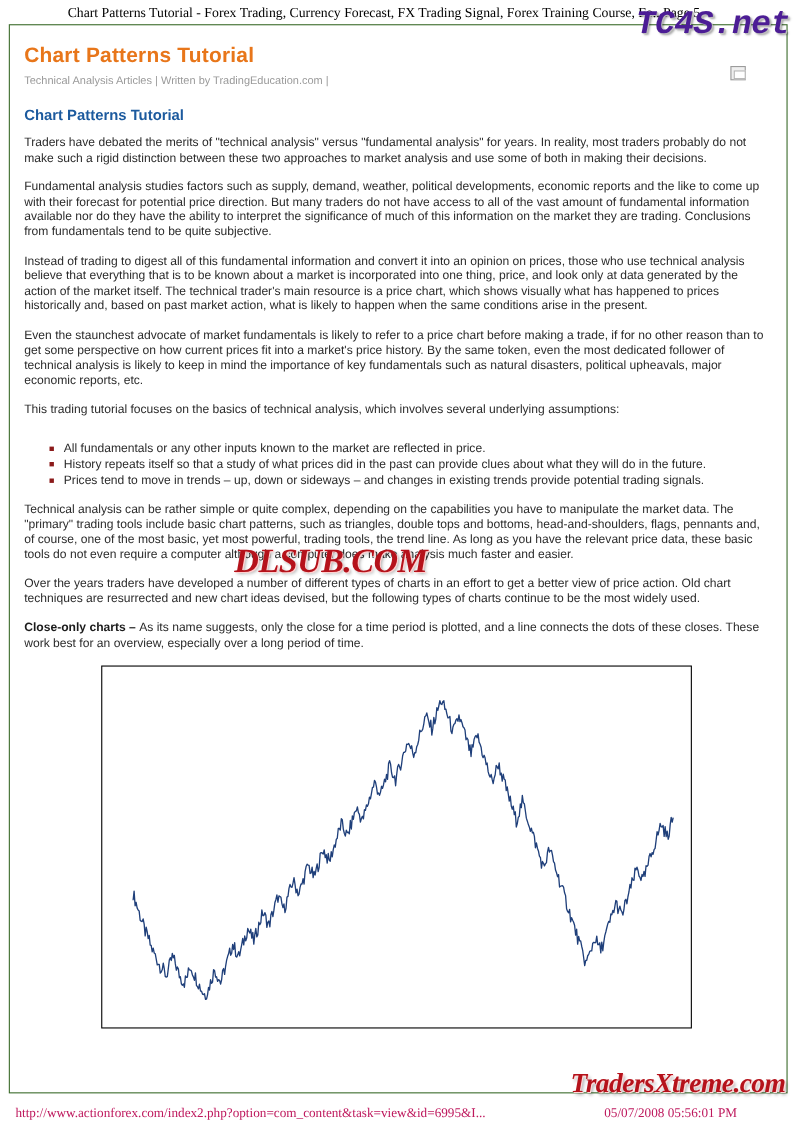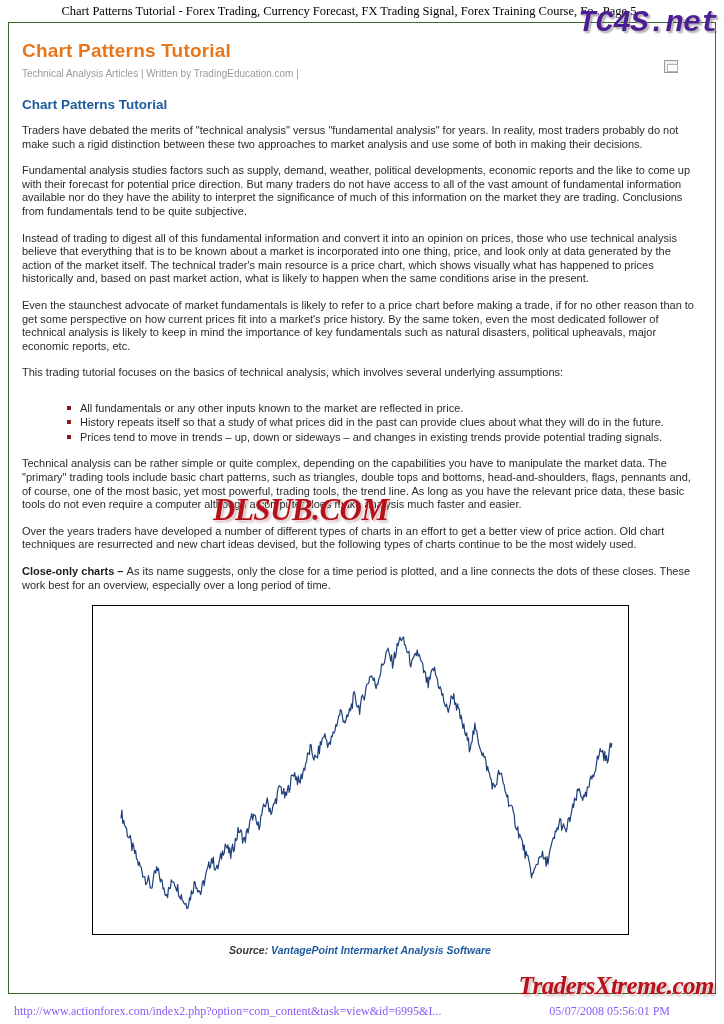--- a/index.html
+++ b/index.html
@@ -80,21 +80,20 @@
     margin: 0 0 13px 0;
     padding-left: 34px;
     list-style: none;
   }
   ul.assump li {
     font-size: 11px;
     line-height: 14.5px;
     color: #2b2b2b;
     position: relative;
     padding-left: 2px;
-    margin-left: 22px;
   }
   ul.assump li:before {
     content: "";
     position: absolute;
     left: -11px;
     top: 5px;
     width: 4px;
     height: 4px;
     background: #8b1a1a;
   }
@@ -186,21 +185,21 @@
   }
 
   
   .print-footer {
     position: absolute;
     bottom: 2px; left: 0; right: 0;
     height: 22px;
     padding: 0 14px;
     font-family: "Liberation Serif", serif;
     font-size: 12px;
-    color: #8b5cf6;
+    color: #be185d;
     display: flex;
     align-items: center;
     justify-content: space-between;
     white-space: nowrap;
     gap: 36px;
   }
   .print-footer .pf-url { overflow: hidden; }
   .print-footer .pf-date { padding-right: 40px; }
 </style>
 </head>
@@ -244,23 +243,20 @@
   <p class="body"><span class="lead-label">Close-only charts  – </span><span> As its name suggests, only the close for a time period is plotted, and a line connects the dots of these closes. These work best for an overview, especially over a long period of time.</span></p>
 
   <div class="chart-wrap">
     <div class="chart-box">
       <svg id="chart-svg" width="535" height="328" viewBox="0 0 535 328">
           <path d="M28.00 212.37 L28.91 204.10 L29.83 217.44 L30.74 214.26 L31.66 219.37 L32.57 221.28 L33.49 222.07 L34.40 230.53 L35.31 231.43 L36.23 231.76 L37.14 229.42 L38.06 234.11 L38.97 244.76 L39.89 236.81 L40.80 240.90 L41.72 247.34 L42.63 244.36 L43.54 253.20 L44.46 253.54 L45.37 259.35 L46.29 255.97 L47.20 260.36 L48.12 261.01 L49.03 265.86 L49.94 271.21 L50.86 270.77 L51.77 270.70 L52.69 278.60 L53.60 277.61 L54.52 275.45 L55.43 269.57 L56.34 274.66 L57.26 281.87 L58.17 282.19 L59.09 281.94 L60.00 274.52 L60.92 266.74 L61.83 264.59 L62.74 267.16 L63.66 260.68 L64.57 264.67 L65.49 262.51 L66.40 270.25 L67.32 276.00 L68.23 273.08 L69.15 274.74 L70.06 282.86 L70.97 281.99 L71.89 288.40 L72.80 289.70 L73.72 288.39 L74.63 291.61 L75.55 281.27 L76.46 282.47 L77.37 282.35 L78.29 273.81 L79.20 275.75 L80.12 275.89 L81.03 276.79 L81.95 280.33 L82.86 282.31 L83.77 285.29 L84.69 278.40 L85.60 289.93 L86.52 290.98 L87.43 293.03 L88.35 288.66 L89.26 294.89 L90.18 295.03 L91.09 297.68 L92.00 298.16 L92.92 297.43 L93.83 302.43 L94.75 302.26 L95.66 298.39 L96.58 291.57 L97.49 294.02 L98.40 284.63 L99.32 287.90 L100.23 286.71 L101.15 275.49 L102.06 276.27 L102.98 282.33 L103.89 281.97 L104.80 286.11 L105.72 284.62 L106.63 285.22 L107.55 288.68 L108.46 284.76 L109.38 276.02 L110.29 274.50 L111.20 279.78 L112.12 272.20 L113.03 266.81 L113.95 263.40 L114.86 260.88 L115.78 255.86 L116.69 262.44 L117.61 260.65 L118.52 252.52 L119.43 257.17 L120.35 251.00 L121.26 263.25 L122.18 264.13 L123.09 262.03 L124.01 259.16 L124.92 262.93 L125.83 257.28 L126.75 252.66 L127.66 247.02 L128.58 253.05 L129.49 244.93 L130.41 249.24 L131.32 246.55 L132.23 238.01 L133.15 240.44 L134.06 242.23 L134.98 238.72 L135.89 246.87 L136.81 241.61 L137.72 252.33 L138.64 243.46 L139.55 238.03 L140.46 245.64 L141.38 244.04 L142.29 232.32 L143.21 234.59 L144.12 232.88 L145.04 221.23 L145.95 226.39 L146.86 226.33 L147.78 223.64 L148.69 226.04 L149.61 237.10 L150.52 232.37 L151.44 231.30 L152.35 236.54 L153.26 225.64 L154.18 222.55 L155.09 227.28 L156.01 221.44 L156.92 214.52 L157.84 211.70 L158.75 207.65 L159.66 214.24 L160.58 208.43 L161.49 209.00 L162.41 209.77 L163.32 215.66 L164.24 219.03 L165.15 215.82 L166.07 223.69 L166.98 220.02 L167.89 209.54 L168.81 208.93 L169.72 201.57 L170.64 198.01 L171.55 200.29 L172.47 200.68 L173.38 196.84 L174.29 191.78 L175.21 198.04 L176.12 205.67 L177.04 202.29 L177.95 208.30 L178.87 206.89 L179.78 200.71 L180.69 197.58 L181.61 197.63 L182.52 192.71 L183.44 197.70 L184.35 186.36 L185.27 181.78 L186.18 179.65 L187.09 180.43 L188.01 180.71 L188.92 188.10 L189.84 187.51 L190.75 182.35 L191.67 191.88 L192.58 186.20 L193.50 189.46 L194.41 183.73 L195.32 179.31 L196.24 186.43 L197.15 182.58 L198.07 169.73 L198.98 169.08 L199.90 169.41 L200.81 170.39 L201.72 166.58 L202.64 173.71 L203.55 170.99 L204.47 178.59 L205.38 169.87 L206.30 175.98 L207.21 177.00 L208.12 168.21 L209.04 173.01 L209.95 166.39 L210.87 162.12 L211.78 164.19 L212.70 157.09 L213.61 156.04 L214.53 147.14 L215.44 147.03 L216.35 148.63 L217.27 138.28 L218.18 139.18 L219.10 147.72 L220.01 151.48 L220.93 154.11 L221.84 148.74 L222.75 150.88 L223.67 150.50 L224.58 152.02 L225.50 139.89 L226.41 147.62 L227.33 135.67 L228.24 138.86 L229.15 132.80 L230.07 131.58 L230.98 131.10 L231.90 127.60 L232.81 132.67 L233.73 134.36 L234.64 141.40 L235.55 138.19 L236.47 136.04 L237.38 138.46 L238.30 130.10 L239.21 130.72 L240.13 125.76 L241.04 126.93 L241.96 124.71 L242.87 118.67 L243.78 120.25 L244.70 115.26 L245.61 109.74 L246.53 109.63 L247.44 103.48 L248.36 104.98 L249.27 109.47 L250.18 115.97 L251.10 114.97 L252.01 117.00 L252.93 114.07 L253.84 108.81 L254.76 110.75 L255.67 107.39 L256.58 102.32 L257.50 104.81 L258.41 97.93 L259.33 102.41 L260.24 88.11 L261.16 85.51 L262.07 88.67 L262.99 96.71 L263.90 100.66 L264.81 100.87 L265.73 99.33 L266.64 108.33 L267.56 98.54 L268.47 91.15 L269.39 88.92 L270.30 91.26 L271.21 94.07 L272.13 88.34 L273.04 81.07 L273.96 78.00 L274.87 77.91 L275.79 76.83 L276.70 70.53 L277.61 70.73 L278.53 69.84 L279.44 72.00 L280.36 74.51 L281.27 71.96 L282.19 78.50 L283.10 82.60 L284.01 78.16 L284.93 78.45 L285.84 72.79 L286.76 70.82 L287.67 66.90 L288.59 57.82 L289.50 59.05 L290.42 58.54 L291.33 56.89 L292.24 52.38 L293.16 45.66 L294.07 44.81 L294.99 42.16 L295.90 46.10 L296.82 50.02 L297.73 55.03 L298.64 48.74 L299.56 62.23 L300.47 56.18 L301.39 46.20 L302.30 52.07 L303.22 47.45 L304.13 37.41 L305.04 39.80 L305.96 35.59 L306.87 31.00 L307.79 33.96 L308.70 34.50 L309.62 31.70 L310.53 31.04 L311.45 38.95 L312.36 38.76 L313.27 43.14 L314.19 46.67 L315.10 46.33 L316.02 45.31 L316.93 58.55 L317.85 60.94 L318.76 54.91 L319.67 52.46 L320.59 51.77 L321.50 48.53 L322.42 47.40 L323.33 49.74 L324.25 43.87 L325.16 50.06 L326.07 48.19 L326.99 50.99 L327.90 54.71 L328.82 55.57 L329.73 57.62 L330.65 66.55 L331.56 64.88 L332.47 66.46 L333.39 76.12 L334.30 71.25 L335.22 81.70 L336.13 70.94 L337.05 73.16 L337.96 66.29 L338.88 63.72 L339.79 62.60 L340.70 64.71 L341.62 61.06 L342.53 68.64 L343.45 70.64 L344.36 73.24 L345.28 80.50 L346.19 82.76 L347.10 80.63 L348.02 83.17 L348.93 89.05 L349.85 87.67 L350.76 95.51 L351.68 98.64 L352.59 100.51 L353.50 97.97 L354.42 102.60 L355.33 106.29 L356.25 101.23 L357.16 98.31 L358.08 89.81 L358.99 91.16 L359.91 93.01 L360.82 87.56 L361.73 98.49 L362.65 96.80 L363.56 104.14 L364.48 97.85 L365.39 102.36 L366.31 103.07 L367.22 112.74 L368.13 109.34 L369.05 115.67 L369.96 122.30 L370.88 117.78 L371.79 126.74 L372.71 129.65 L373.62 126.79 L374.53 134.64 L375.45 131.96 L376.36 145.81 L377.28 142.80 L378.19 136.89 L379.11 136.02 L380.02 124.74 L380.93 128.21 L381.85 117.05 L382.76 123.80 L383.68 124.59 L384.59 131.02 L385.51 137.76 L386.42 140.52 L387.34 143.61 L388.25 146.01 L389.16 149.68 L390.08 146.88 L390.99 151.11 L391.91 150.63 L392.82 154.38 L393.74 164.71 L394.65 160.35 L395.56 165.08 L396.48 167.54 L397.39 172.21 L398.31 173.55 L399.22 183.21 L400.14 177.14 L401.05 178.87 L401.96 181.21 L402.88 179.12 L403.79 178.27 L404.71 168.65 L405.62 164.38 L406.54 168.54 L407.45 167.24 L408.36 167.17 L409.28 171.48 L410.19 177.21 L411.11 178.67 L412.02 184.98 L412.94 187.42 L413.85 191.01 L414.77 189.10 L415.68 200.35 L416.59 199.69 L417.51 199.27 L418.42 199.23 L419.34 200.50 L420.25 205.61 L421.17 208.19 L422.08 220.18 L422.99 222.60 L423.91 223.83 L424.82 220.67 L425.74 232.10 L426.65 228.33 L427.57 230.54 L428.48 232.47 L429.39 235.39 L430.31 244.14 L431.22 238.76 L432.14 252.35 L433.05 245.25 L433.97 249.35 L434.88 249.38 L435.80 254.21 L436.71 257.96 L437.62 264.71 L438.54 271.88 L439.45 267.20 L440.37 267.12 L441.28 262.87 L442.20 261.58 L443.11 258.86 L444.02 258.47 L444.94 258.39 L445.85 251.45 L446.77 250.71 L447.68 251.03 L448.60 250.95 L449.51 245.00 L450.42 252.80 L451.34 252.72 L452.25 251.10 L453.17 260.28 L454.08 250.50 L455.00 258.30 L455.91 250.49 L456.82 244.54 L457.74 241.26 L458.65 237.40 L459.57 233.72 L460.48 231.59 L461.40 232.46 L462.31 224.92 L463.23 225.57 L464.14 221.56 L465.05 223.71 L465.97 217.92 L466.88 212.57 L467.80 213.32 L468.71 224.44 L469.63 220.72 L470.54 217.79 L471.45 221.45 L472.37 222.87 L473.28 225.98 L474.20 221.04 L475.11 212.67 L476.03 211.54 L476.94 215.60 L477.85 209.22 L478.77 204.88 L479.68 198.07 L480.60 201.36 L481.51 191.94 L482.43 193.94 L483.34 194.31 L484.26 183.24 L485.17 184.77 L486.08 182.35 L487.00 185.32 L487.91 190.36 L488.83 191.66 L489.74 194.42 L490.66 189.03 L491.57 190.65 L492.48 186.16 L493.40 190.66 L494.31 181.03 L495.23 181.59 L496.14 180.52 L497.06 172.61 L497.97 169.93 L498.88 172.97 L499.80 169.15 L500.71 170.64 L501.63 166.37 L502.54 165.21 L503.46 157.93 L504.37 150.02 L505.28 153.05 L506.20 148.62 L507.11 142.60 L508.03 145.47 L508.94 145.83 L509.86 144.41 L510.77 154.35 L511.69 145.50 L512.60 154.56 L513.51 149.55 L514.43 156.98 L515.34 153.98 L516.26 143.70 L517.17 137.11 L518.09 141.48 L519.00 137.20" fill="none" stroke="#1f3f7a" stroke-width="1.2" stroke-linejoin="round"></path>
         </svg>
     </div>
   </div>
 
-  <div class="source-line">
-    <span>Source: </span><span class="src-name">VantagePoint Intermarket Analysis Software</span>
-  </div>
 
 </div>
 
 <div class="wm-dlsub">DLSUB.COM</div>
 <div class="wm-tx">TradersXtreme.com</div>
 
 <div class="print-footer">
   <span class="pf-url">http://www.actionforex.com/index2.php?option=com_content&amp;task=view&amp;id=6995&amp;I...</span>
   <span class="pf-date">05/07/2008 05:56:01 PM</span>
 </div>

